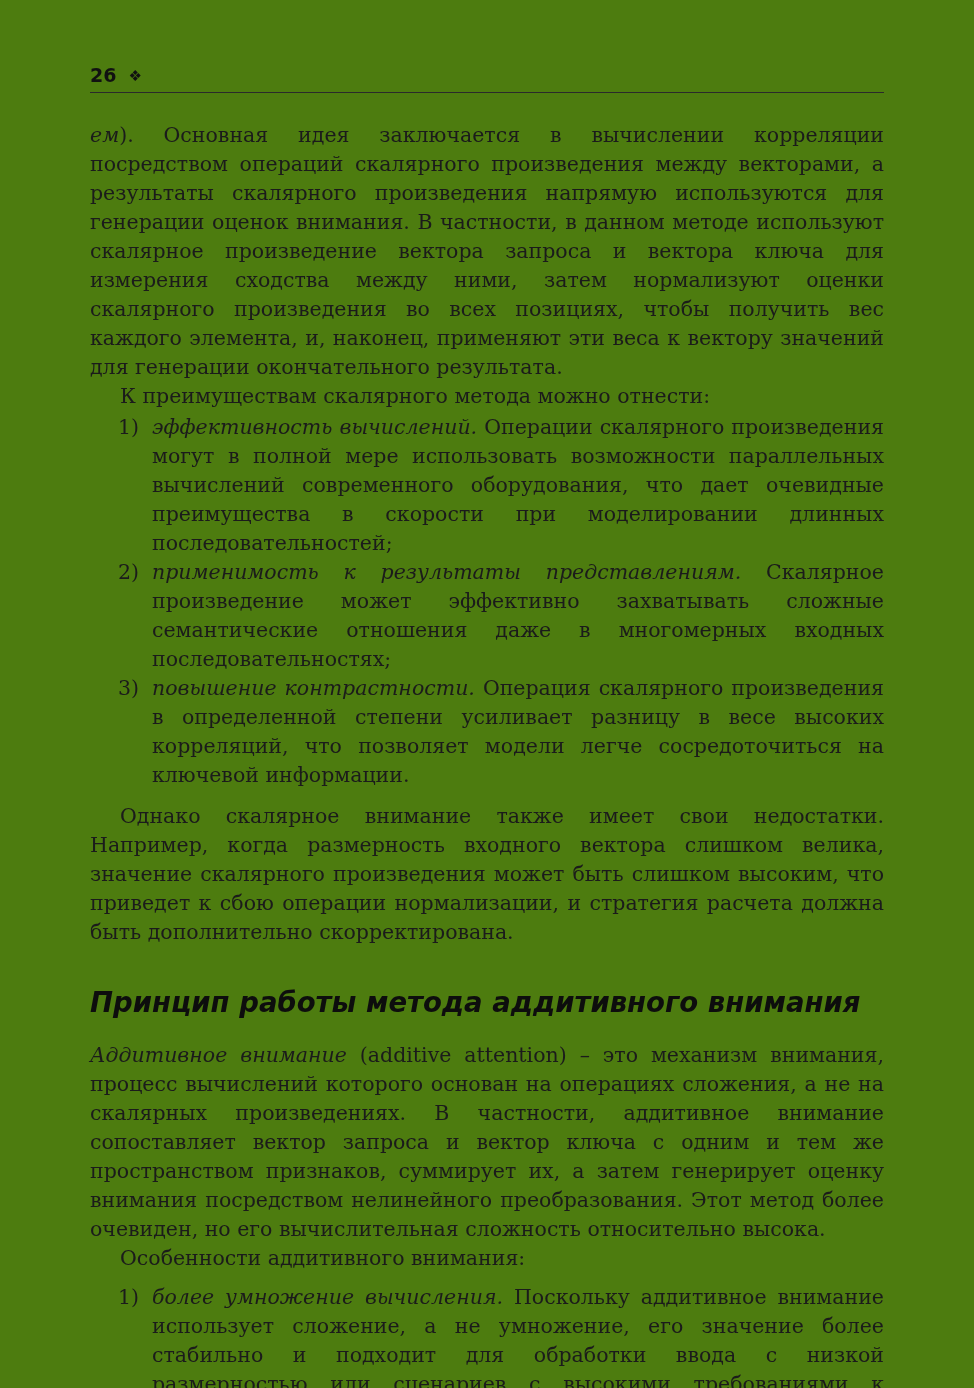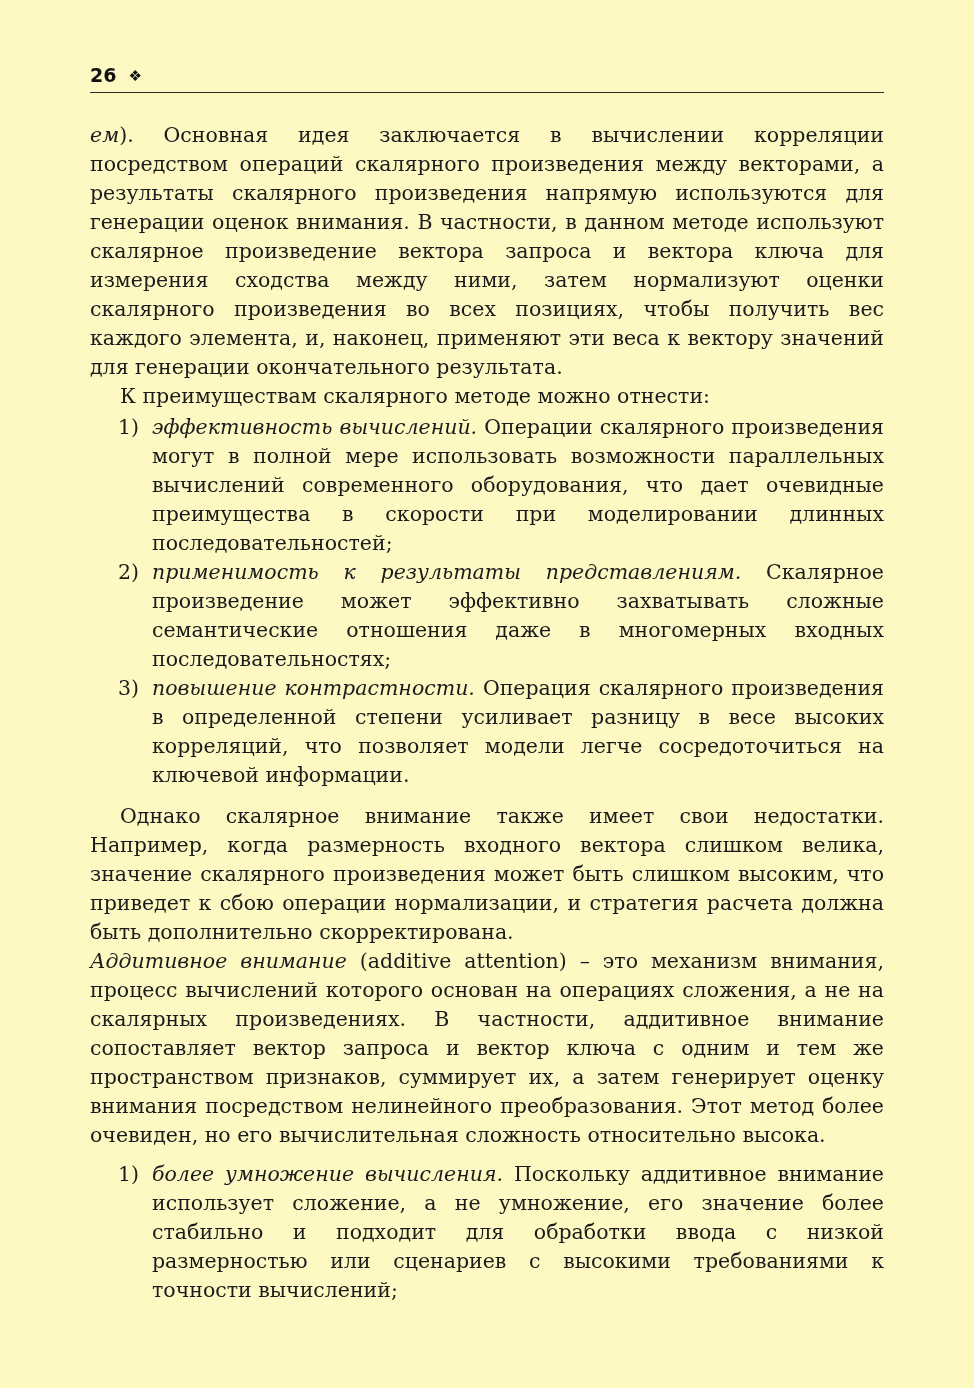--- a/index.html
+++ b/index.html
@@ -4,21 +4,21 @@
 <style>
   html, body {
     margin: 0;
     padding: 0;
     background: #ffffff;
   }
   .page {
     position: relative;
     width: 974px;
     height: 1388px;
-    background: #fef9c3;
+    background: #4d7c0f;
     box-sizing: border-box;
     padding: 64px 90px 40px 90px;
     font-family: "DejaVu Serif", "Liberation Serif", serif;
     color: #1b1b1b;
     overflow: hidden;
   }
   
   .running-header {
     display: flex;
     align-items: baseline;
@@ -103,42 +103,44 @@
   <header class="running-header">
     <span class="page-num">26</span>
     <span class="diamond">❖</span>
   </header>
   <hr class="header-rule">
 
   <main class="content">
 
     <p class="para"><em class="lead">ем</em><span>). Основная идея заключается в вычислении корреляции посредством операций скалярного произведения между векторами, а результаты скалярного произведения напрямую используются для генерации оценок внимания. В частности, в данном методе используют скалярное произведение вектора запроса и вектора ключа для измерения сходства между ними, затем нормализуют оценки скалярного произведения во всех позициях, чтобы получить вес каждого элемента, и, наконец, применяют эти веса к вектору значений для генерации окончательного результата.</span></p>
 
-    <p class="para indent">К преимуществам скалярного методе можно отнести:</p>
+    <p class="para indent">К преимуществам скалярного метода можно отнести:</p>
 
     <ol class="num-list">
       <li>
         <span class="li-num">1)</span>
         <div class="li-body"><em class="lead">эффективность вычислений.</em><span> Операции скалярного произведения могут в полной мере использовать возможности параллельных вычислений современного оборудования, что дает очевидные преимущества в скорости при моделировании длинных последовательностей;</span></div>
       </li>
       <li>
         <span class="li-num">2)</span>
         <div class="li-body"><em class="lead">применимость к результаты представлениям.</em><span> Скалярное произведение может эффективно захватывать сложные семантические отношения даже в многомерных входных последовательностях;</span></div>
       </li>
       <li>
         <span class="li-num">3)</span>
         <div class="li-body"><em class="lead">повышение контрастности.</em><span> Операция скалярного произведения в определенной степени усиливает разницу в весе высоких корреляций, что позволяет модели легче сосредоточиться на ключевой информации.</span></div>
       </li>
     </ol>
 
     <p class="para indent space-before">Однако скалярное внимание также имеет свои недостатки. Например, когда размерность входного вектора слишком велика, значение скалярного произведения может быть слишком высоким, что приведет к сбою операции нормализации, и стратегия расчета должна быть дополнительно скорректирована.</p>
 
+    <h2 class="section-heading">Принцип работы метода аддитивного внимания</h2>
 
     <p class="para"><em class="lead">Аддитивное внимание</em><span> (additive attention) – это механизм внимания, процесс вычислений которого основан на операциях сложения, а не на скалярных произведениях. В частности, аддитивное внимание сопоставляет вектор запроса и вектор ключа с одним и тем же пространством признаков, суммирует их, а затем генерирует оценку внимания посредством нелинейного преобразования. Этот метод более очевиден, но его вычислительная сложность относительно высока.</span></p>
 
+    <p class="para indent">Особенности аддитивного внимания:</p>
 
     <ol class="num-list" style="margin-top:10px;">
       <li>
         <span class="li-num">1)</span>
         <div class="li-body"><em class="lead">более умножение вычисления.</em><span> Поскольку аддитивное внимание использует сложение, а не умножение, его значение более стабильно и подходит для обработки ввода с низкой размерностью или сценариев с высокими требованиями к точности вычислений;</span></div>
       </li>
 
     </ol>
 
   </main>

